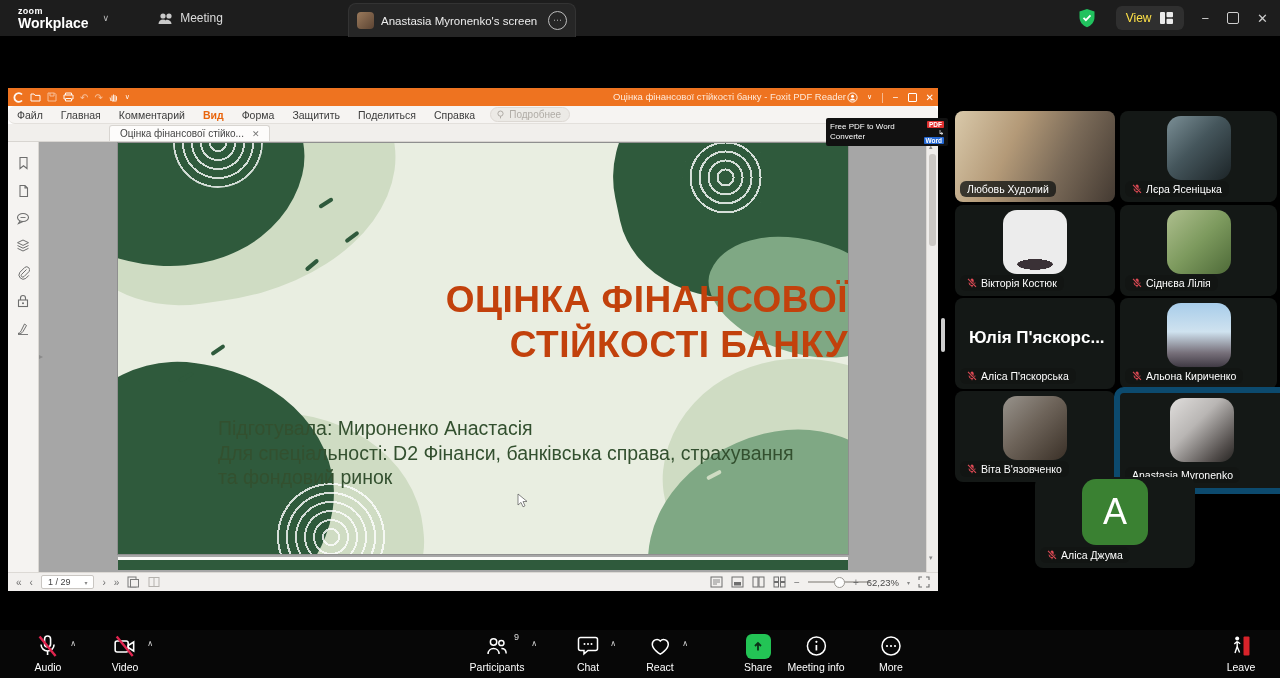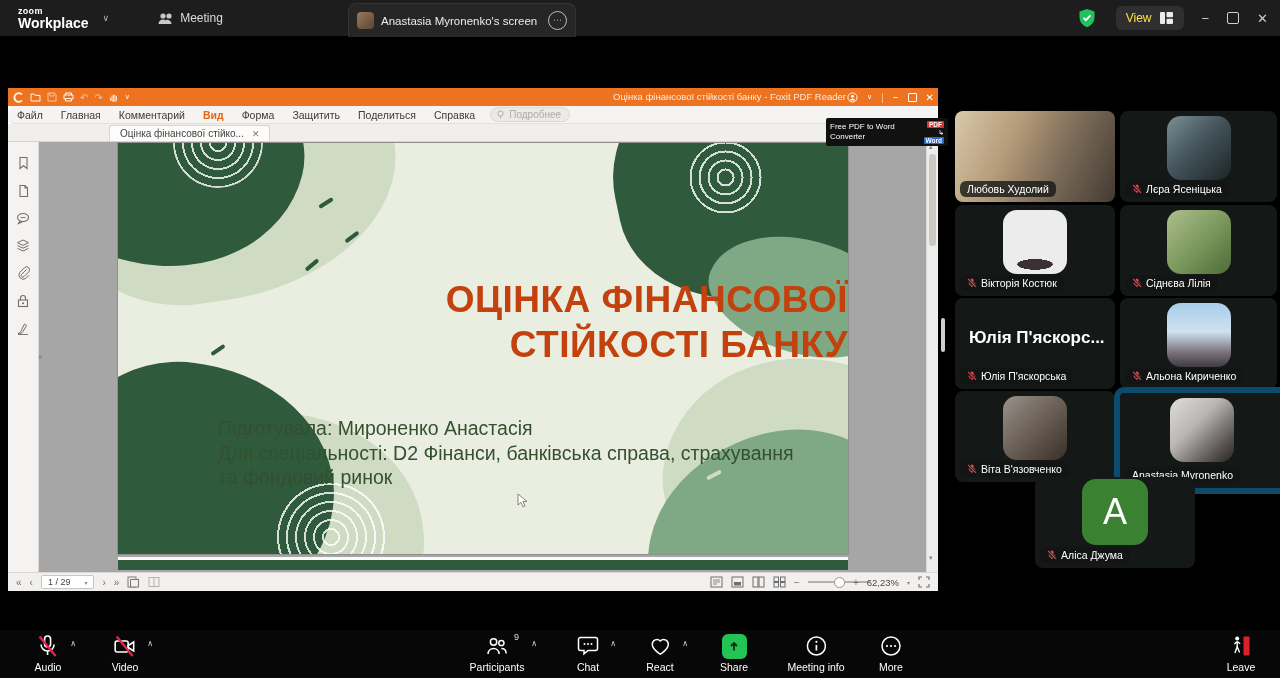--- a/index.html
+++ b/index.html
@@ -478,21 +478,21 @@
         </svg>
       <span>Вікторія Костюк</span>
       </div>
   </div>
   <div class="tile" style="left:955px;top:298px;width:160px">
     <div class="bigname">Юлія П'яскорс...</div>
     <div class="ntag">
       <svg width="10" height="10" viewBox="0 0 10 10">
           <use href="#sym-mic-off-s"></use>
         </svg>
-      <span>Юлія П'яскорська</span>
+      <span>Аліса П'яскорська</span>
       </div>
   </div>
   <div class="tile" style="left:1120px;top:298px;width:157px">
     <div class="pavatar g-alona"></div>
     <div class="ntag">
       <svg width="10" height="10" viewBox="0 0 10 10">
           <use href="#sym-mic-off-s"></use>
         </svg>
       <span>Альона Кириченко</span>
       </div>
@@ -566,21 +566,21 @@
     </div>
     <div class="tbtn" style="left:660px">
       <div class="iconwrap">
         <svg width="24" height="24" viewBox="0 0 24 24">
             <use href="#sym-heart"></use>
           </svg>
         <span class="caret">∧</span>
       </div>
       <span class="lab">React</span>
     </div>
-    <div class="tbtn" style="left:734px">
+    <div class="tbtn" style="left:758px">
       <div class="iconwrap">
         <span class="sharebox">
           <svg width="18" height="18" viewBox="0 0 24 24">
               <path d="M12 18V8M8 12l4-4 4 4" stroke="#0b3018" stroke-width="2.4" fill="none"></path>
             </svg>
         </span>
       </div>
       <span class="lab">Share</span>
     </div>
     <div class="tbtn" style="left:816px">

